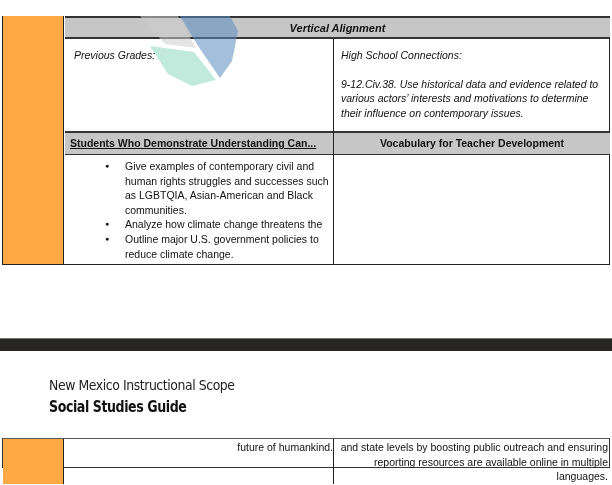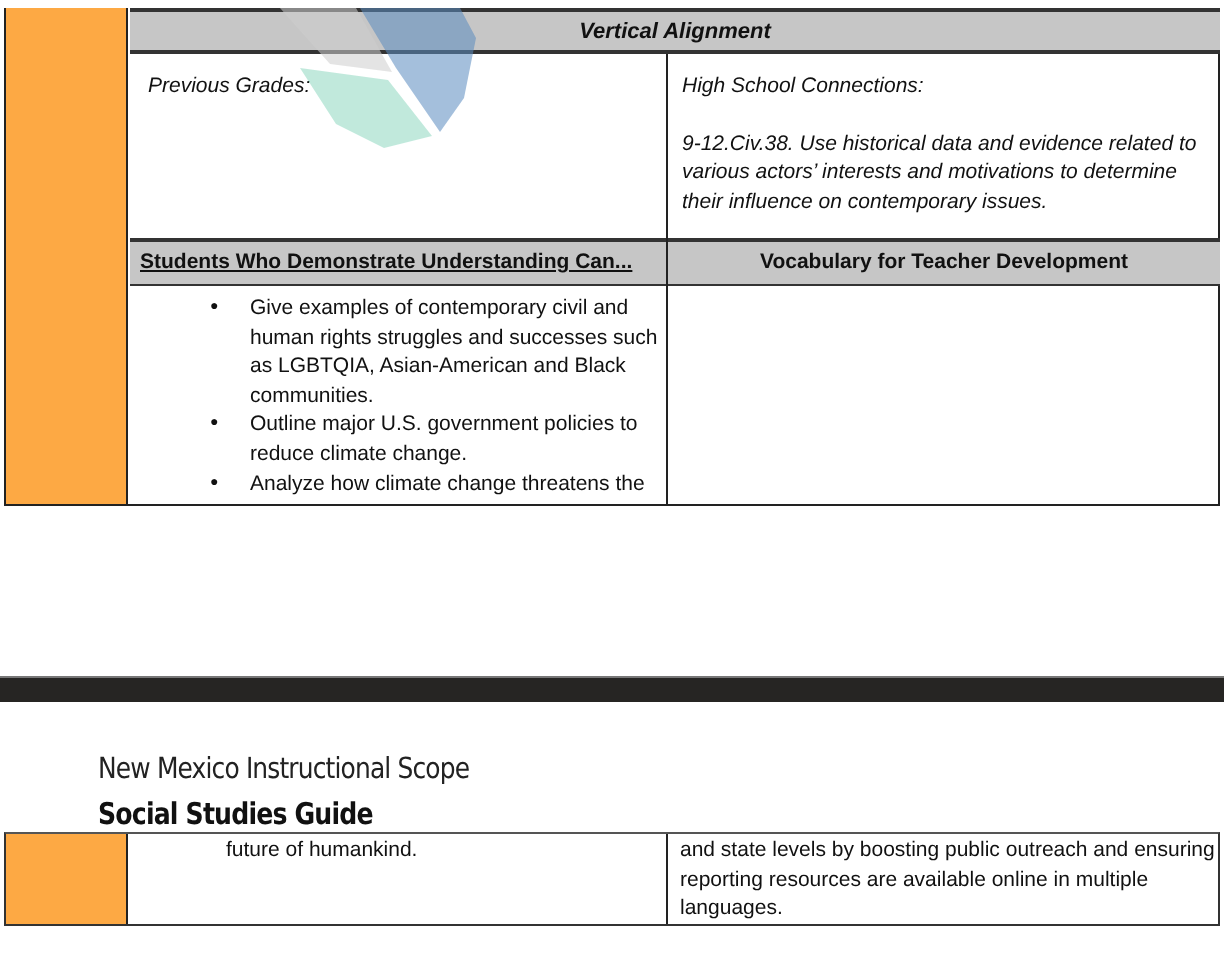--- a/index.html
+++ b/index.html
@@ -1,19 +1,19 @@
 <!DOCTYPE html>
 <html><head>
   <meta charset="utf-8">
   <style>
     * { box-sizing: border-box; margin: 0; padding: 0; }
     html, body { width: 612px; height: 485px; overflow: hidden; background: #ffffff; }
     body { position: relative; font-family: "Liberation Sans", sans-serif; color: #111; }
 
-    .page1 { position: absolute; left: 0; top: 4px; width: 612px; height: 250px; }
+    .page1 { position: absolute; left: 0; top: 16px; width: 612px; height: 250px; }
     .table { position: absolute; left: 2px; top: 0; width: 608px; border: 1px solid #222; border-top: none; }
     .orange-col { position: absolute; left: 0; top: 0; width: 61px; background: #FDA944; border-right: 1px solid #222; }
     .grid { position: absolute; left: 62px; top: 0; width: 545px; }
 
     .hdr-full { position: absolute; left: 0; top: 0; width: 545px; height: 23px; background: #C6C6C6;
       border-top: 2px solid #333; border-bottom: 2px solid #333; text-align: center;
       font-size: 11px; font-weight: bold; font-style: italic; line-height: 20px; }
 
     .cell { position: absolute; font-size: 10.5px; line-height: 14.6px; }
     .cell.italic { font-style: italic; }
@@ -25,21 +25,21 @@
     ul.bullets li { position: relative; padding-left: 38px; }
     ul.bullets li::before { content: "\25CF"; position: absolute; left: 18px; top: 0; font-size: 7px; line-height: 14.6px; }
 
     .watermark { position: absolute; left: 120px; top: 0; width: 130px; height: 70px; pointer-events: none; opacity: 0.55; }
 
     .footer-bar { position: absolute; left: 0; top: 338px; width: 612px; height: 13px; background: #262523; border-top: 1px solid #777; }
 
     .scope-title { position: absolute; left: 49px; top: 377px; font-family: "DejaVu Sans", sans-serif; font-size: 14.5px; color: #222; letter-spacing: -0.5px; transform: scaleX(0.86); transform-origin: left; white-space: nowrap; }
     .guide-title { position: absolute; left: 49px; top: 398px; font-family: "DejaVu Sans", sans-serif; font-size: 15px; font-weight: bold; color: #111; letter-spacing: -0.5px; transform: scaleX(0.84); transform-origin: left; white-space: nowrap; }
 
-    .table2 { position: absolute; left: 2px; top: 416px; width: 608px; height: 47px; border: 1px solid #333; border-top: 1px solid #555; }
+    .table2 { position: absolute; left: 2px; top: 438px; width: 608px; height: 30px; border: 1px solid #333; border-top: 1px solid #555; text-align: right; }
     .table2 .orange-col { height: 45px; }
   </style>
 </head>
 <body>
 
 <div class="page1">
   <div class="table" style="height:249px;">
     <div class="orange-col" style="height:248px;"></div>
     <div class="grid">
       <div class="hdr-full">Vertical Alignment</div>
@@ -56,22 +56,22 @@
         <div style="height:14px;"></div>
         <div>9-12.Civ.38. Use historical data and evidence related to various actors’ interests and motivations to determine their influence on contemporary issues.</div>
       </div>
 
       <div class="hdr-half" style="left:0; top:115px; width:268px; padding-left:5px;text-decoration:underline;">Students Who Demonstrate Understanding Can...</div>
       <div class="hdr-half" style="left:269px; top:115px; width:276px; text-align:center;">Vocabulary for Teacher Development</div>
 
       <div class="cell" style="left:0; top:143px; width:267px;padding-left:22px;">
         <ul class="bullets">
           <li>Give  examples of contemporary civil and human rights struggles and successes such as LGBTQIA, Asian-American and Black communities.</li>
+          <li>Analyze how climate change threatens the</li>
           <li>Outline major U.S. government policies to reduce climate change.</li>
-          <li>Analyze how climate change threatens the</li>
         </ul>
       </div>
 
       <div class="cell" style="left:275px; top:143px; width:270px;">
       </div>
     </div>
   </div>
 
   <svg class="watermark" viewBox="0 0 130 70">
     <polygon points="60,0 110,0 118,15 112,45 100,62 78,30" fill="#5B8CC0"></polygon>

